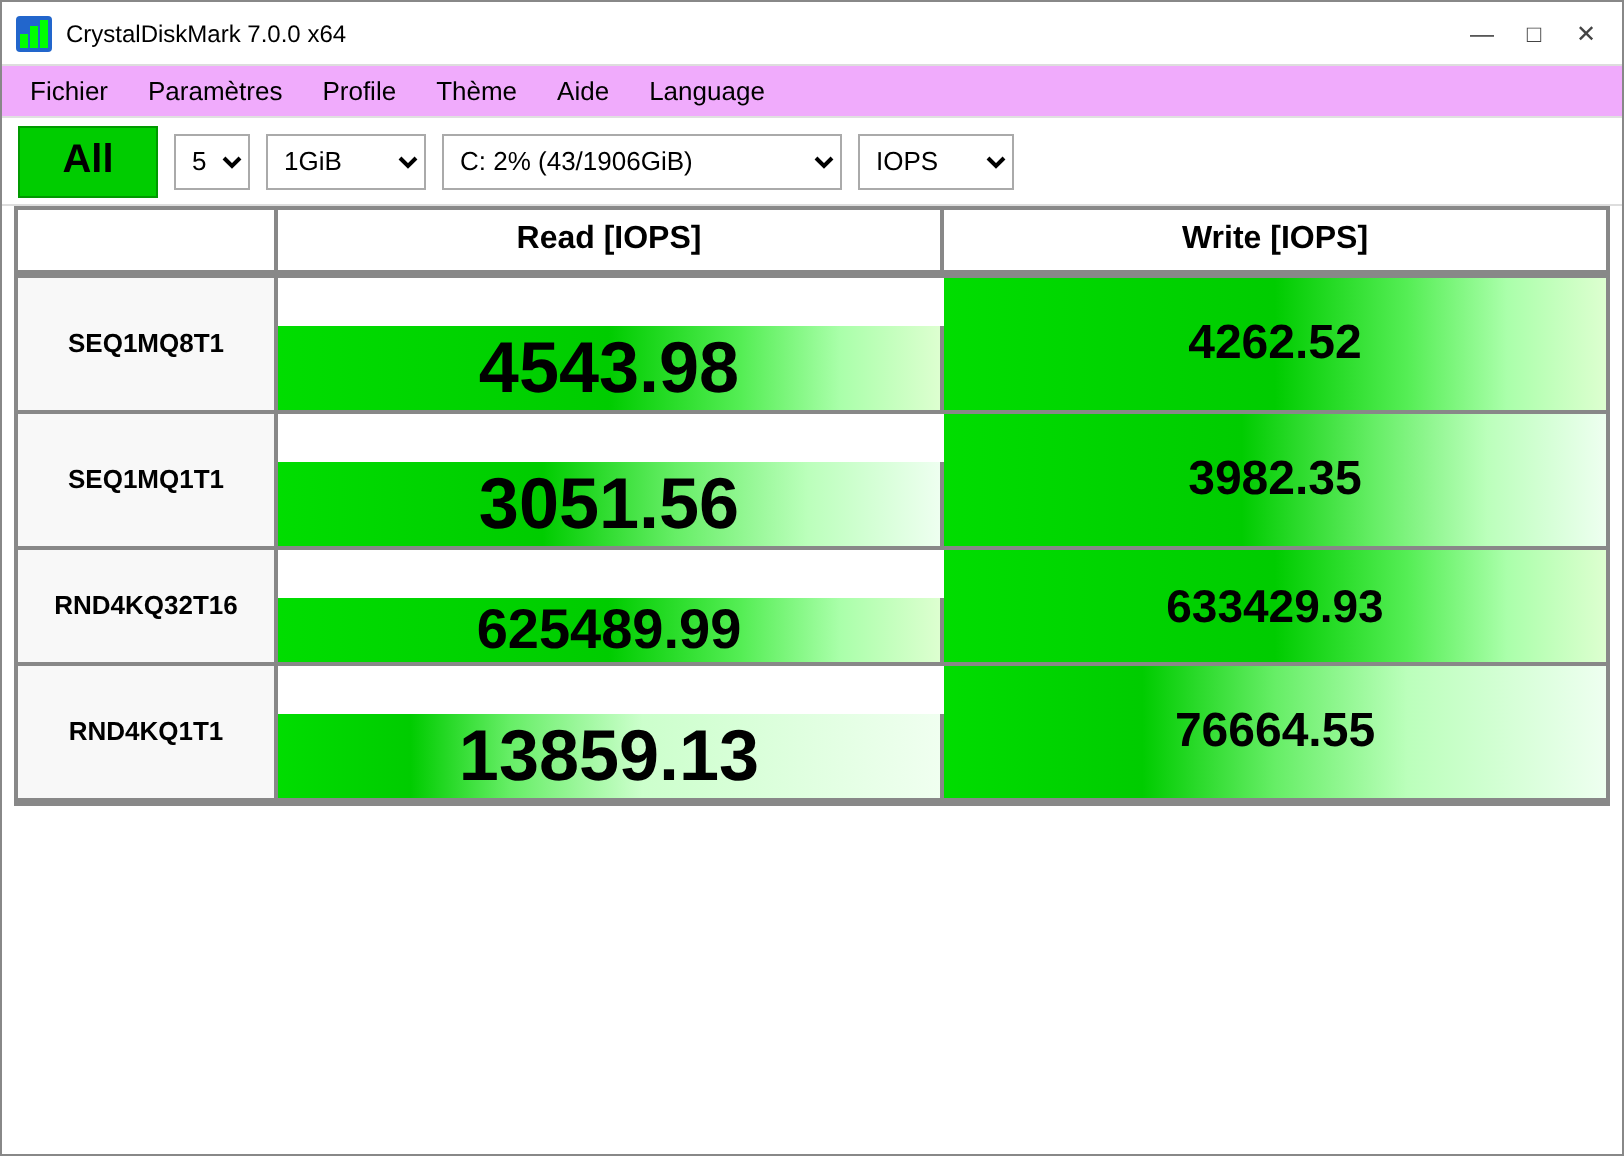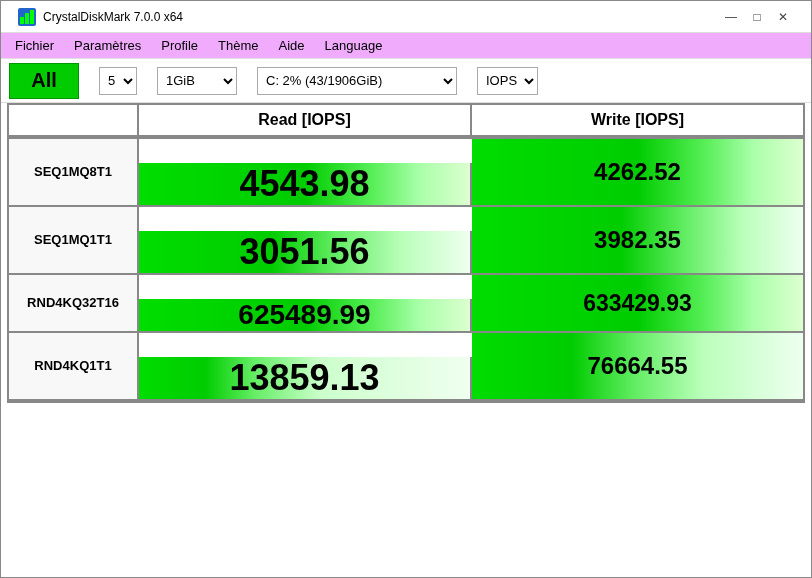--- a/index.html
+++ b/index.html
@@ -17,21 +17,21 @@
       border: 1px solid #888;
       background: #fff;
       display: flex;
       flex-direction: column;
     }
     .title-bar {
       background: #fff;
       height: 32px;
       display: flex;
       align-items: center;
-      padding: 0 16px;
+      padding: 0 6px;
       border-bottom: 1px solid #ddd;
       flex-shrink: 0;
     }
     .title-bar-icon {
       width: 20px;
       height: 20px;
       margin-right: 6px;
       flex-shrink: 0;
     }
     .title-bar-title {
@@ -70,21 +70,21 @@
       font-size: 13px;
       color: #000;
       border-radius: 2px;
     }
     .toolbar {
       background: #fff;
       height: 44px;
       display: flex;
       align-items: center;
       padding: 4px 8px;
-      gap: 20px;
+      gap: 8px;
       border-bottom: 1px solid #ddd;
       flex-shrink: 0;
     }
     .all-btn {
       background: #00cc00;
       color: #000;
       font-weight: bold;
       font-size: 20px;
       padding: 4px 18px;
       border: 1px solid #009900;
@@ -249,21 +249,21 @@
     </select>
     <select class="toolbar-select" style="width:80px">
       <option>1GiB</option>
       <option>512MiB</option>
       <option>2GiB</option>
       <option>4GiB</option>
     </select>
     <select class="toolbar-select" style="width:200px">
       <option>C: 2% (43/1906GiB)</option>
     </select>
-    <select class="toolbar-select" style="width:61px">
+    <select class="toolbar-select" style="width:78px">
       <option>IOPS</option>
       <option>MB/s</option>
       <option>μs</option>
     </select>
   </div>
 
   <div class="main-content">
 
     <div class="header-row">
       <div class="header-spacer"></div>

